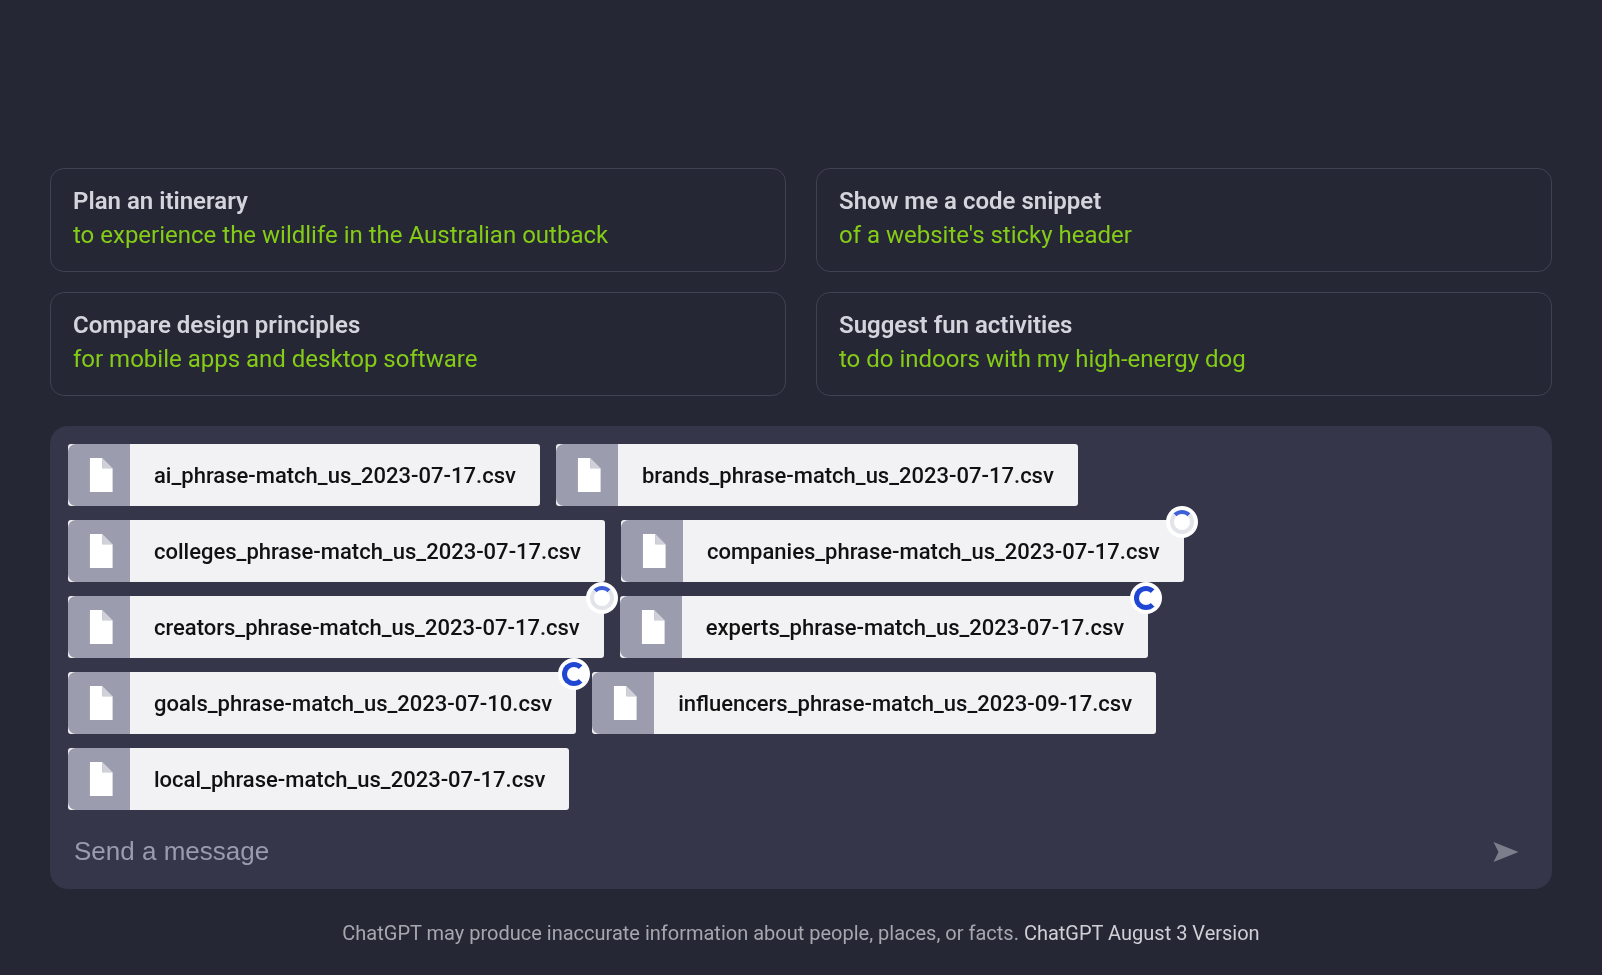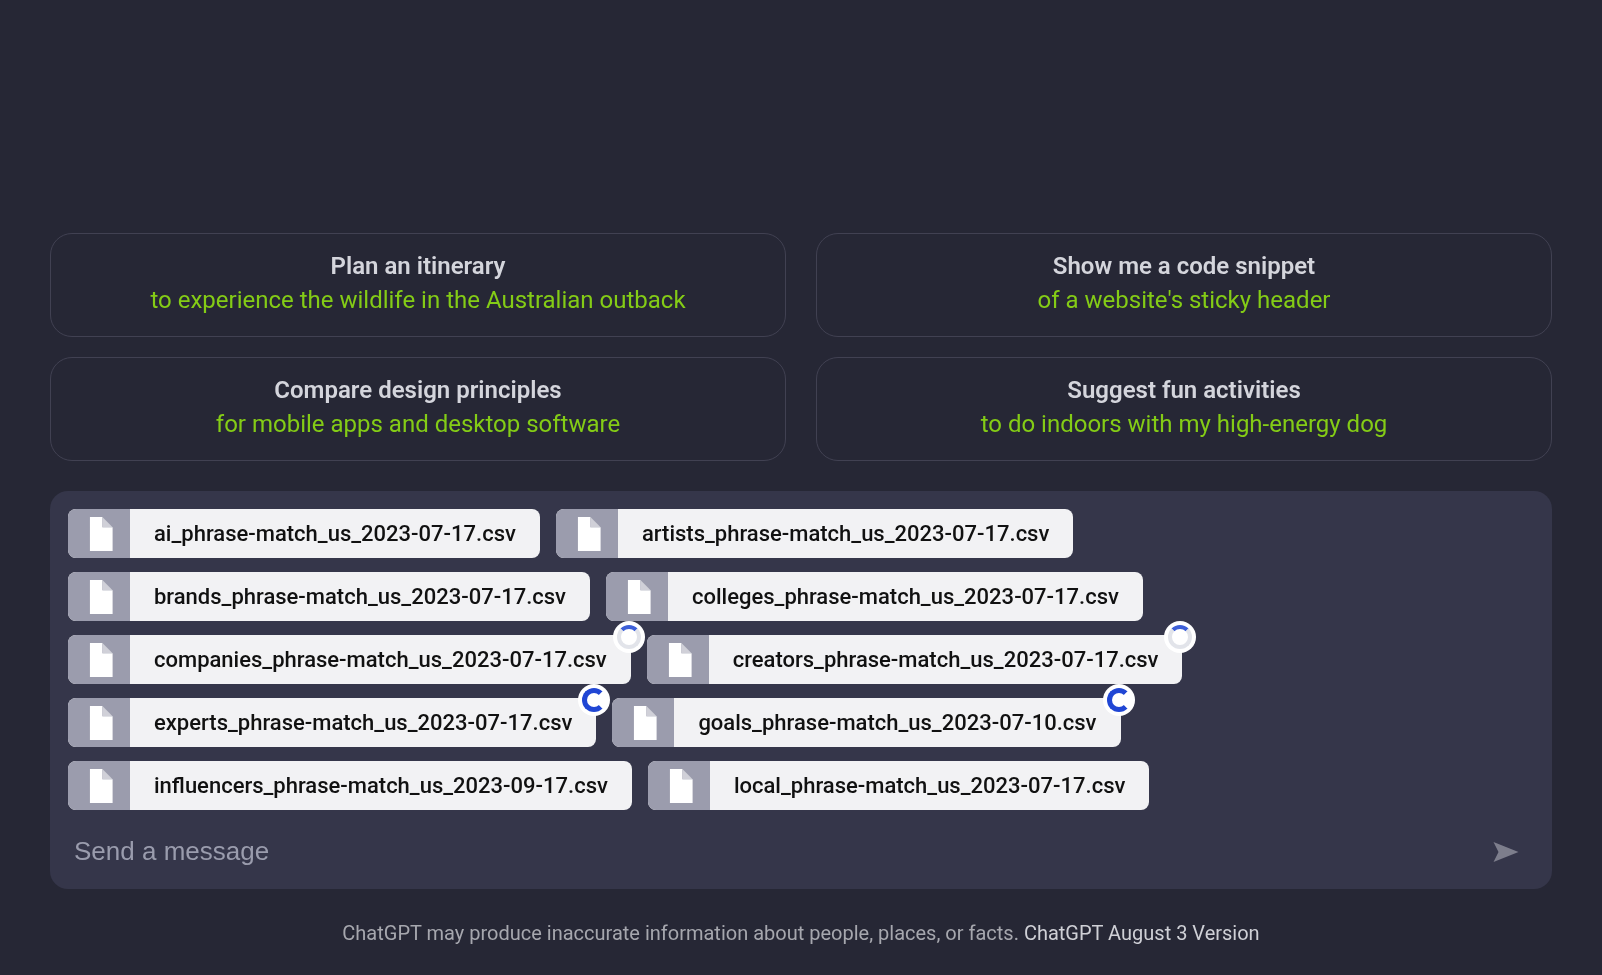--- a/index.html
+++ b/index.html
@@ -19,24 +19,23 @@
     padding: 0 50px 30px 50px;
   }
   .suggestions {
     display: grid;
     grid-template-columns: 1fr 1fr;
     gap: 20px 30px;
     margin-bottom: 30px;
   }
   .card {
     border: 1px solid #414152;
-    border-radius: 22px;
+    border-radius: 14px;
     padding: 18px 22px 22px 22px;
     cursor: pointer;
-    text-align: center;
   }
   .card-title {
     color: #d4d5dc;
     font-size: 24px;
     font-weight: 600;
     margin-bottom: 6px;
   }
   .card-sub {
     color: #84cc16;
     font-size: 24px;
@@ -50,22 +49,22 @@
   .chips {
     display: flex;
     flex-wrap: wrap;
     gap: 14px 16px;
     margin-bottom: 18px;
   }
   .chip {
     display: flex;
     align-items: stretch;
     background: #f2f2f4;
-    border-radius: 8px;
-    height: 49px;
+    border-radius: 3px;
+    height: 62px;
     overflow: visible;
     position: relative;
   }
   .chip-icon {
     width: 62px;
     background: #9b9cad;
     border-top-left-radius: 8px;
     border-bottom-left-radius: 8px;
     display: flex;
     align-items: center;
@@ -167,29 +166,20 @@
           </div>
           <div class="chip-label">ai_phrase-match_us_2023-07-17.csv</div>
         </div>
         <div class="chip">
           <div class="chip-icon">
             <svg viewBox="0 0 24 30">
               <path d="M4 0 H15 L24 9 V30 H4 Z M15 0 V9 H24 Z" fill="#ffffff"></path>
               <path d="M15 0 L24 9 H15 Z" fill="#d0d0d8"></path>
             </svg>
           </div>
-          <div class="chip-label">artists_phrase-match_us_2023-07-17.csv</div>
-        </div>
-        <div class="chip">
-          <div class="chip-icon">
-            <svg viewBox="0 0 24 30">
-              <path d="M4 0 H15 L24 9 V30 H4 Z M15 0 V9 H24 Z" fill="#ffffff"></path>
-              <path d="M15 0 L24 9 H15 Z" fill="#d0d0d8"></path>
-            </svg>
-          </div>
           <div class="chip-label">brands_phrase-match_us_2023-07-17.csv</div>
         </div>
         <div class="chip">
           <div class="chip-icon">
             <svg viewBox="0 0 24 30">
               <path d="M4 0 H15 L24 9 V30 H4 Z M15 0 V9 H24 Z" fill="#ffffff"></path>
               <path d="M15 0 L24 9 H15 Z" fill="#d0d0d8"></path>
             </svg>
           </div>
           <div class="chip-label">colleges_phrase-match_us_2023-07-17.csv</div>

